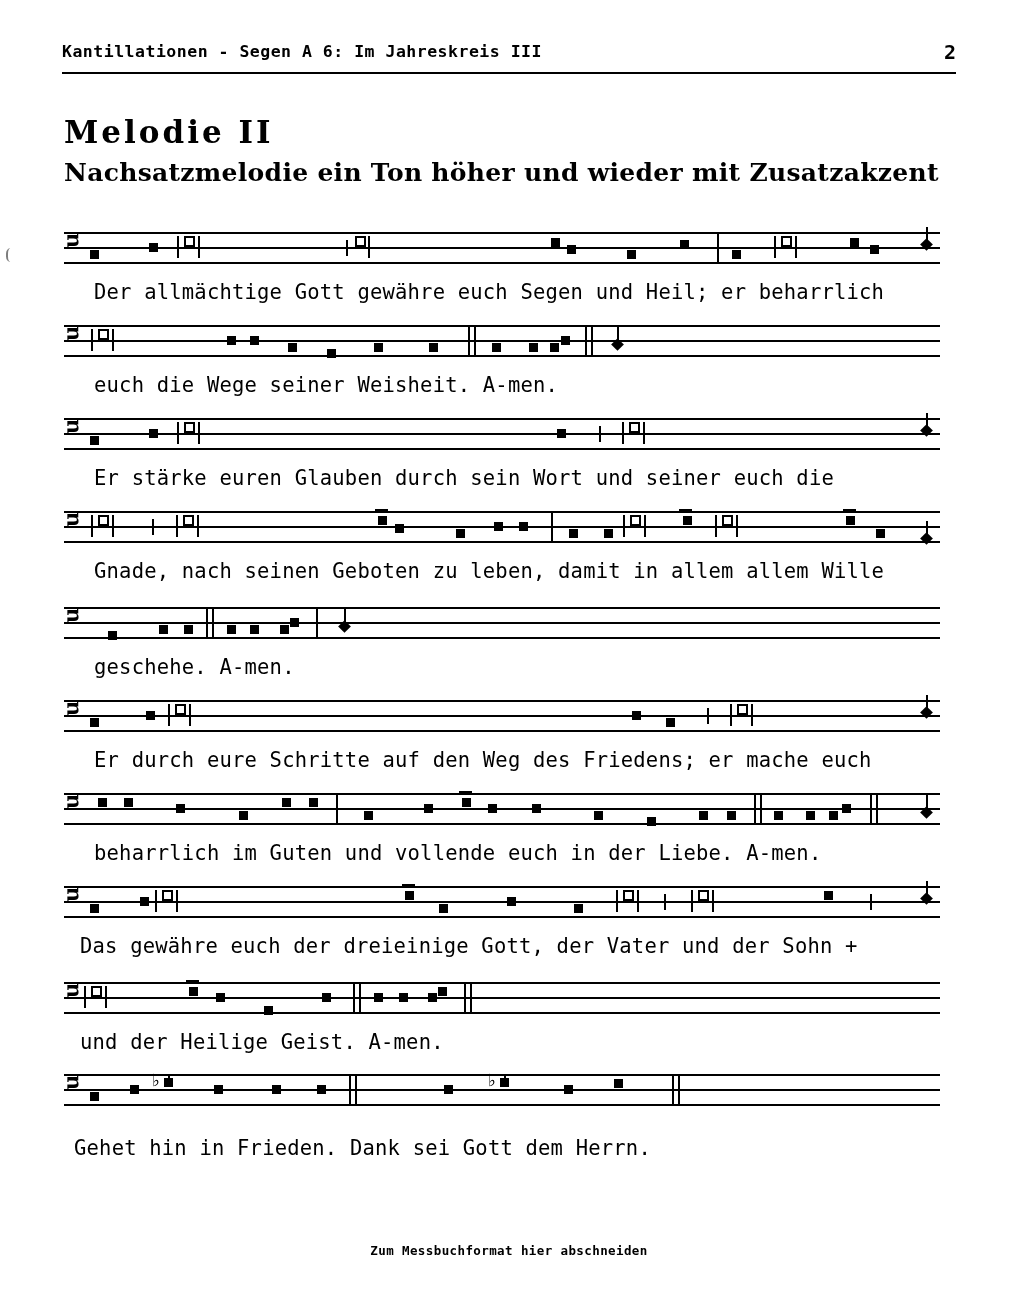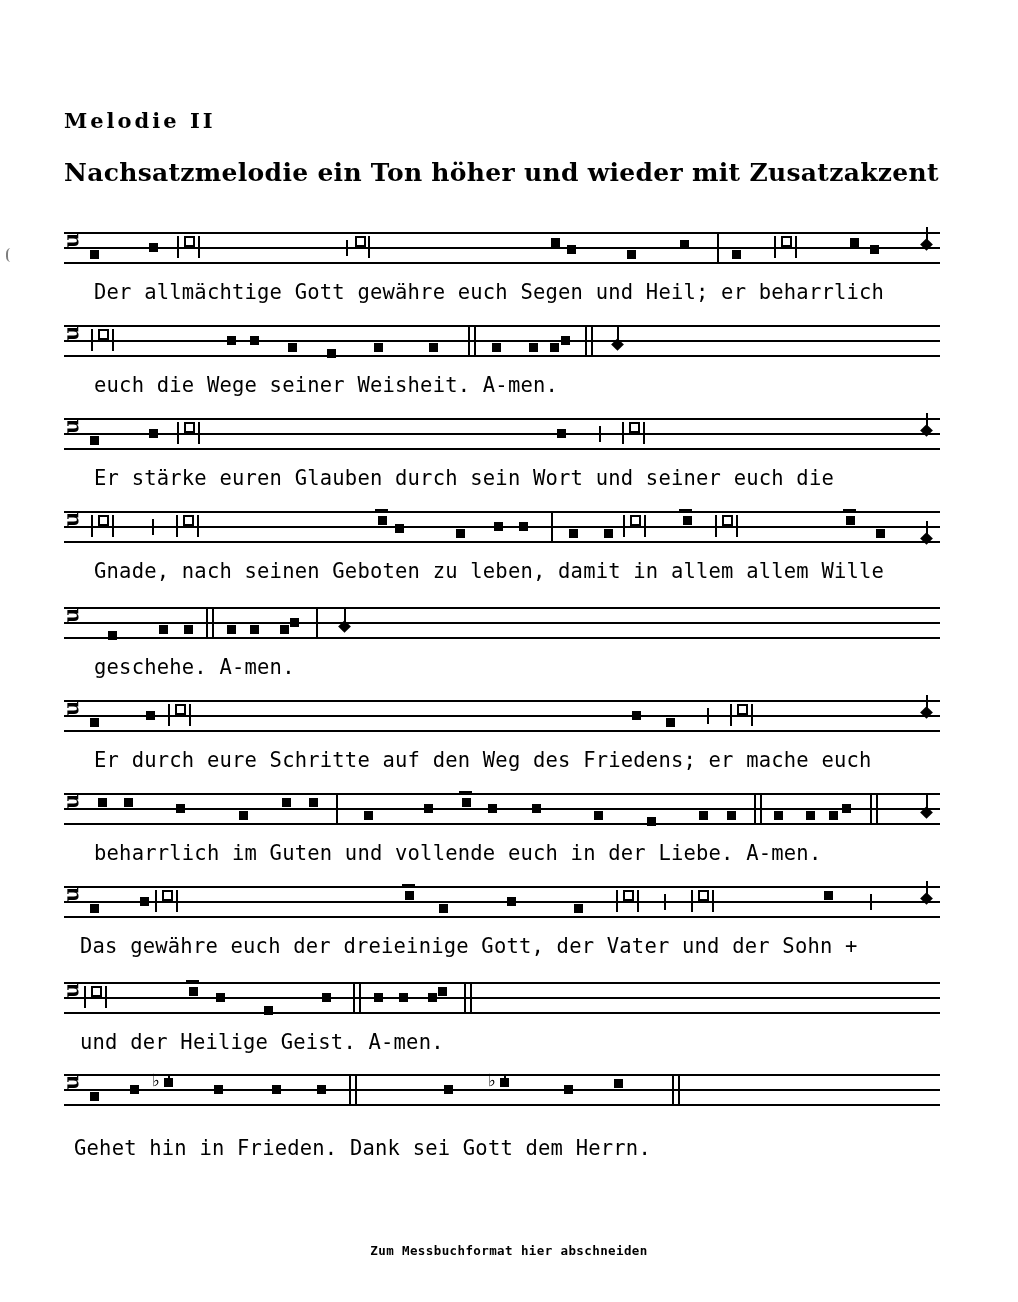--- a/index.html
+++ b/index.html
@@ -47,23 +47,23 @@
     top: -2px;
     font-family: "DejaVu Sans Mono", monospace;
     font-size: 20px;
     font-weight: bold;
   }
 
   
   .melodie-title {
     position: absolute;
     left: 64px;
-    top: 108px;
+    top: 114px;
     font-family: "DejaVu Serif", serif;
-    font-size: 21px;
+    font-size: 31px;
     font-weight: bold;
     letter-spacing: 3px;
   }
   .subtitle {
     position: absolute;
     left: 64px;
     top: 158px;
     font-family: "DejaVu Serif", serif;
     font-size: 25px;
     font-weight: bold;
@@ -169,20 +169,24 @@
     border-left: 2px solid #000;
     border-radius: 40%;
     opacity: 0.5;
   }
 </style>
 </head>
 <body>
 
 <div class="page">
 
+  <div class="header">
+    <div class="header-title">Kantillationen - Segen A 6: Im Jahreskreis III</div>
+    <div class="header-page">2</div>
+  </div>
 
   <div class="melodie-title">Melodie II</div>
   <div class="subtitle">Nachsatzmelodie ein Ton höher und wieder mit Zusatzakzent</div>
 
   <div class="edge-mark"></div>
 
   <div class="system" style="top:222px">
     <div class="staff">
       <div class="staff-line" style="top:10px"></div>
       <div class="staff-line" style="top:25px"></div>

